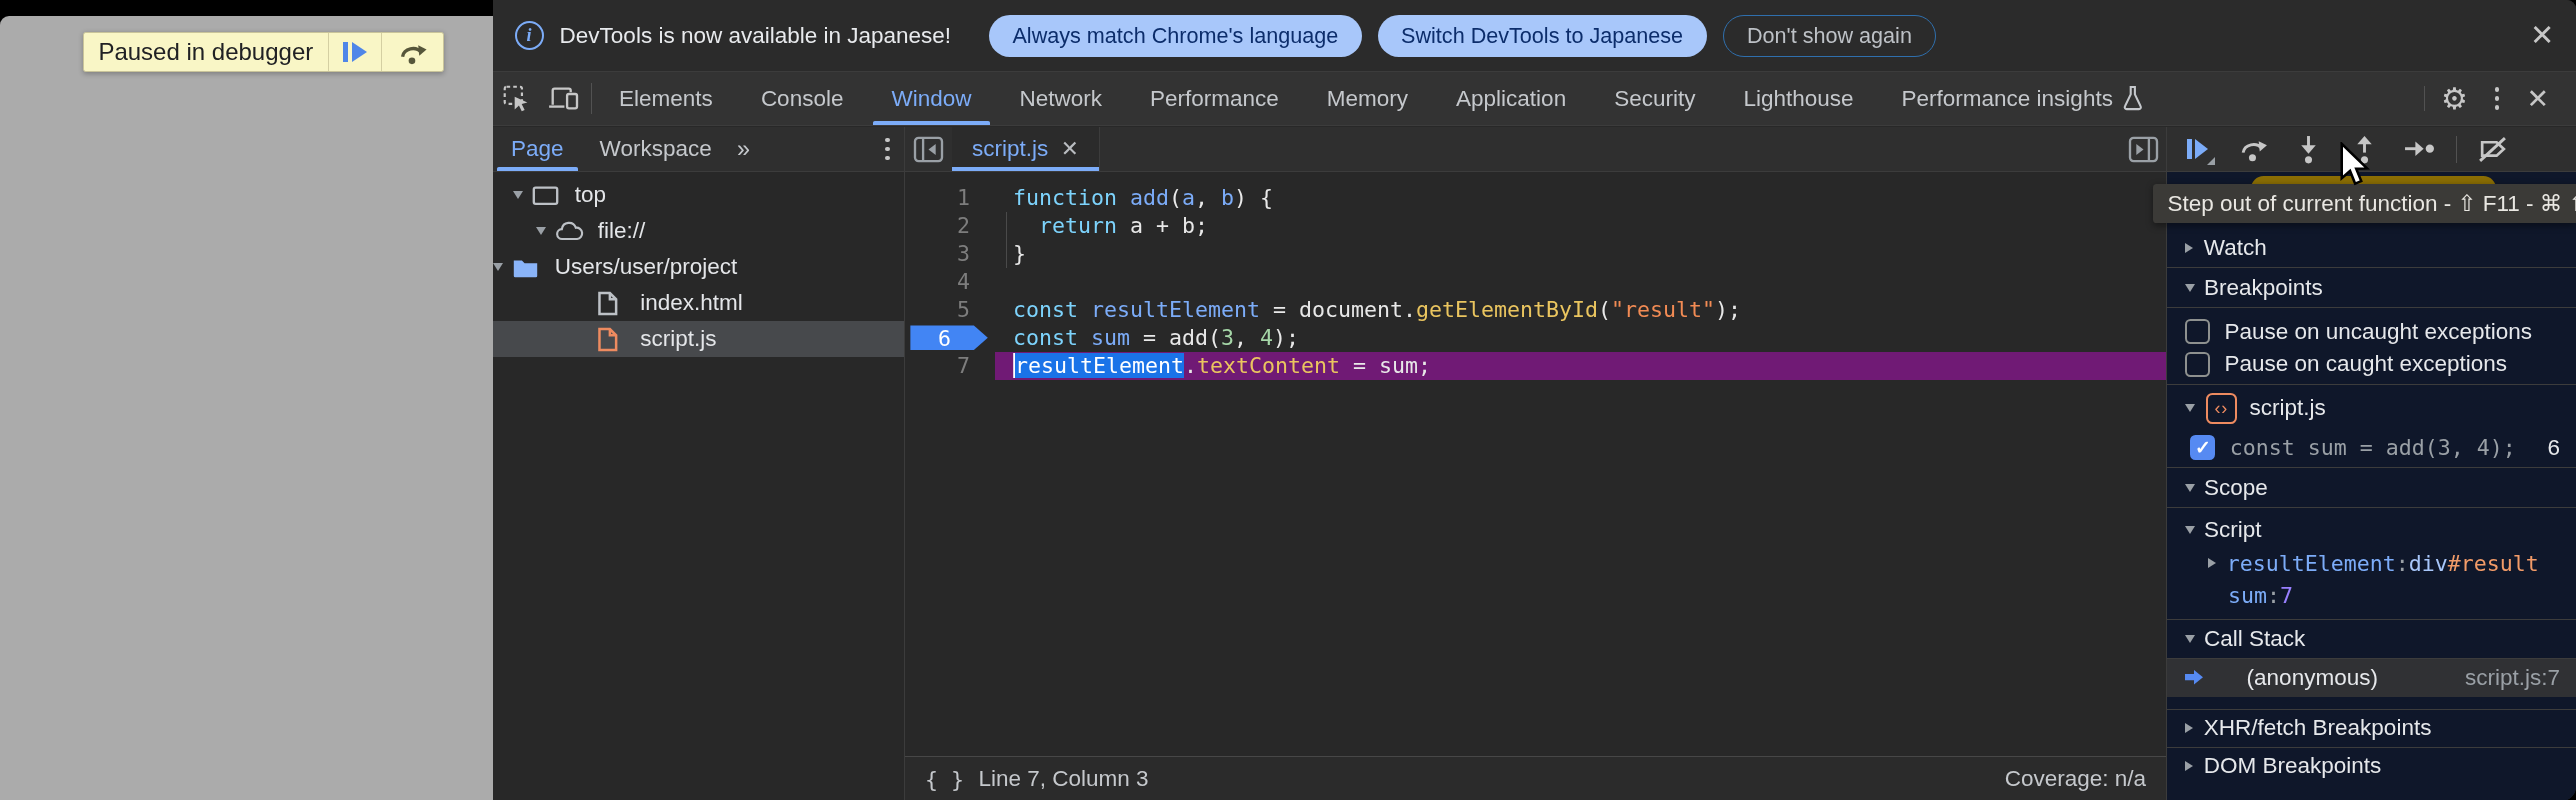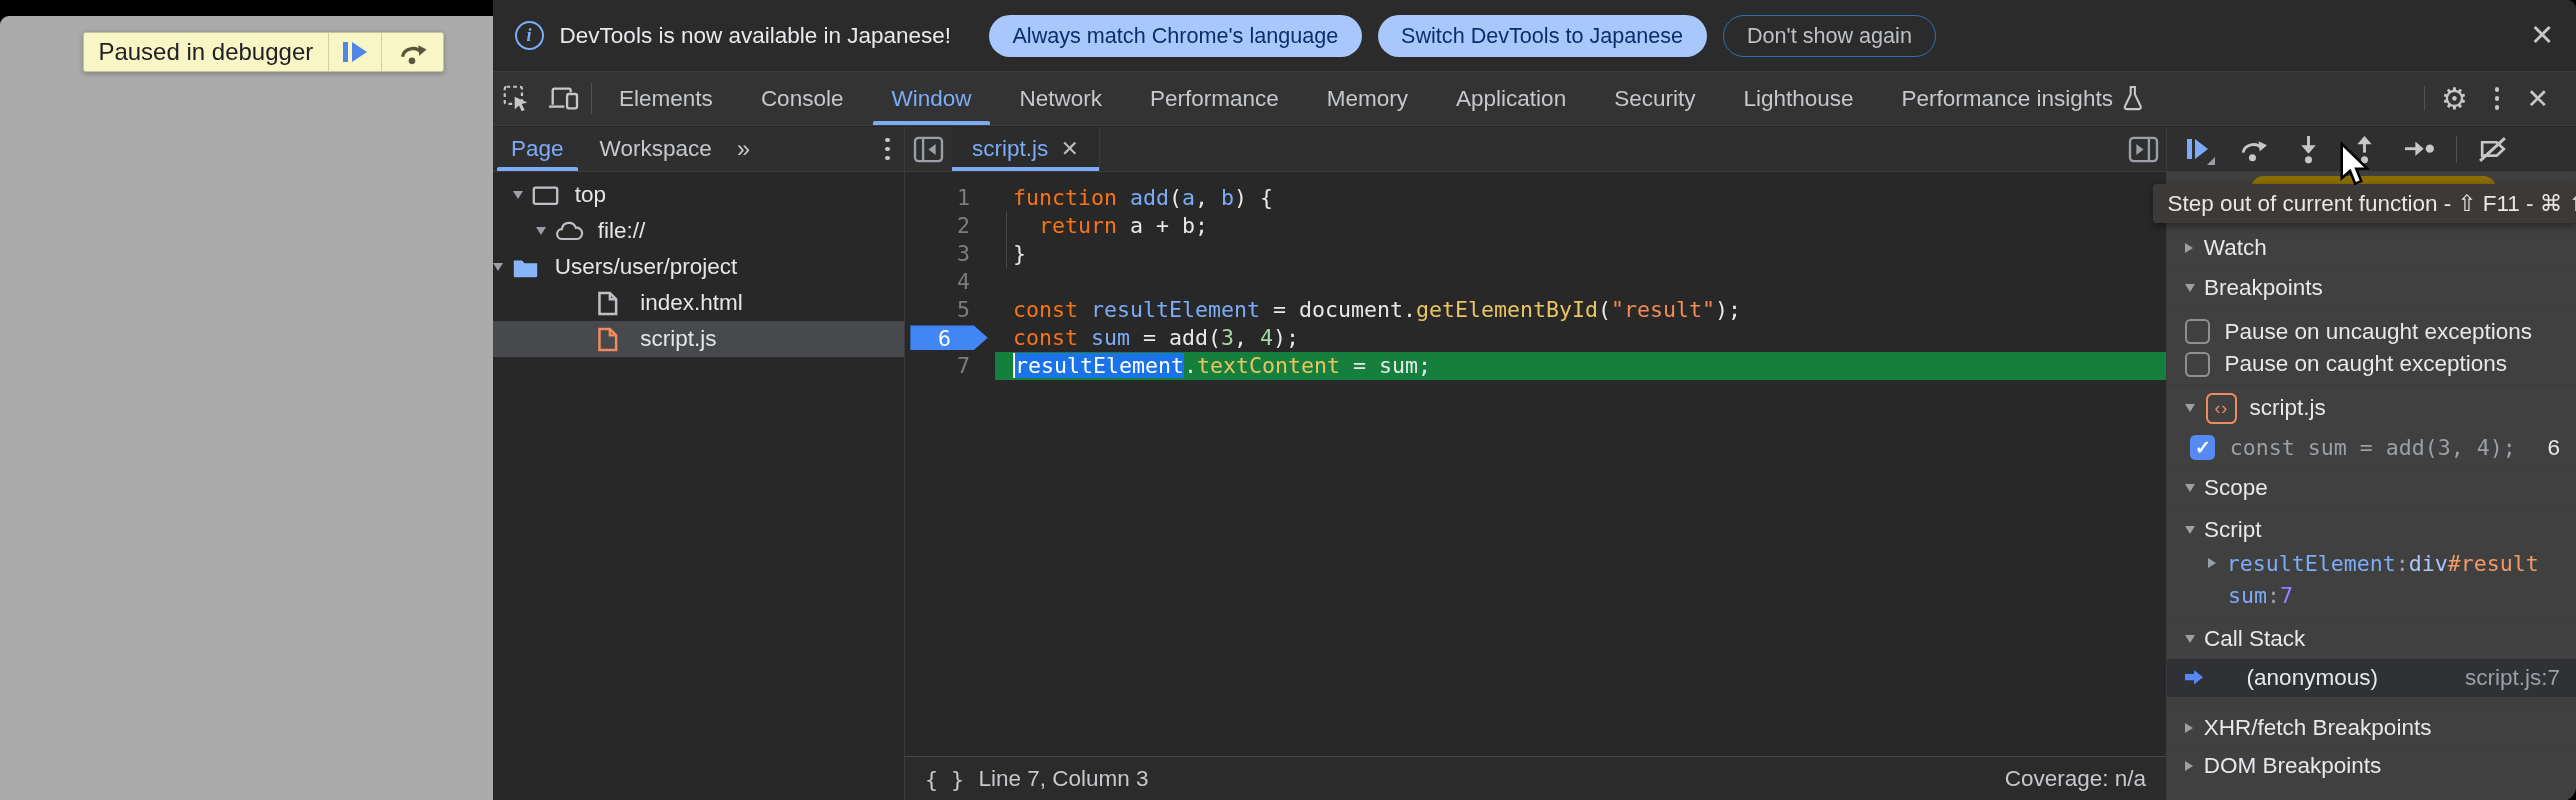--- a/index.html
+++ b/index.html
@@ -94,37 +94,37 @@
   #editor-tab .close { font-size:21.6px; color:#b9bcc0; }
   #editor-tab::after { content:""; position:absolute; left:0; right:0; bottom:0;
                        height:3.6px; background:#7cacf8; }
   #editor-head-right { margin-left:auto; display:flex; align-items:center; padding-right:7.2px; }
   #code { flex:1; background:#282828; padding-top:11.7px; position:relative;
           font-family:"DejaVu Sans Mono", monospace; font-size:21.6px; overflow:hidden; }
   .code-line { display:flex; height:28px; line-height:28px; position:relative; }
   .gutter { width:90px; flex:0 0 auto; text-align:right; padding-right:25px;
             color:#7d7d7d; position:relative; cursor:pointer; }
   .code-text { flex:1; white-space:pre; color:#e8e8e8; position:relative; padding-left:18px; }
-  .code-line.exec .code-text { background:#15803d;padding-left:20px; }
+  .code-line.exec .code-text { background:#701a75;padding-left:20px; }
   .badge6 { position:absolute; left:5.4px; top:1.8px; bottom:1.8px; right:7.2px;
             background:#4285f4; color:#fff; text-align:center; padding-right:9px;
             clip-path:polygon(0 0, 82% 0, 100% 50%, 82% 100%, 0 100%); }
-  .tok-kw { color:#f97316; } .tok-vr { color:#7cacf8; } .tok-fn { color:#eac55f; }
+  .tok-kw { color:#7dd3fc; } .tok-vr { color:#7cacf8; } .tok-fn { color:#eac55f; }
   .tok-st { color:#f28b54; } .tok-nm { color:#a5d6a7; } .tok-pl { color:#e8e8e8; }
   .tok-sel { background:#1a73e8; color:#fff; box-shadow:-1.8px 0 0 #fff; }
   #indent-guide { position:absolute; left:101px; top:40px; height:56px; width:0.9px;
                   background:#4a4a4a; }
   #status-bar { height:45px; background:#2b2b2b; border-top:0.9px solid #474747;
                 display:flex; align-items:center; padding:0 20px; font-size:22.5px;
                 color:#c5c8cc; gap:14.4px; flex:0 0 auto; }
   #curly-icon { font-family:"DejaVu Sans Mono", monospace; font-size:21.6px; color:#c5c8cc; }
   #coverage { margin-left:auto; }
 
   
-  #sidebar { width:409px; display:flex; flex-direction:column; background:#404040; }
+  #sidebar { width:409px; display:flex; flex-direction:column; background:#0f172a; }
   #debug-toolbar { height:45px; background:#2f2f2f; border-bottom:0.9px solid #3c3c3c;
                    display:flex; align-items:center; gap:12.6px; padding:0 9px; flex:0 0 auto; }
   .dbg-btn { width:43px; height:40px; display:flex; align-items:center; justify-content:center;
              position:relative; cursor:pointer; }
   .sb-spacer62 { height:56px; flex:0 0 auto; }
   .sb-row { display:flex; align-items:center; font-size:22.5px; color:#e6e8eb;
             padding-left:18px; flex:0 0 auto; cursor:pointer; }
   .sb-row .right { margin-left:auto; padding-right:16px; }
   .h44 { height:40px; } .h42 { height:38px; } .h38 { height:34px; } .h36 { height:32px; }
   .bb { border-bottom:0.9px solid #3c3c3c; } .bt { border-top:0.9px solid #3c3c3c; }

